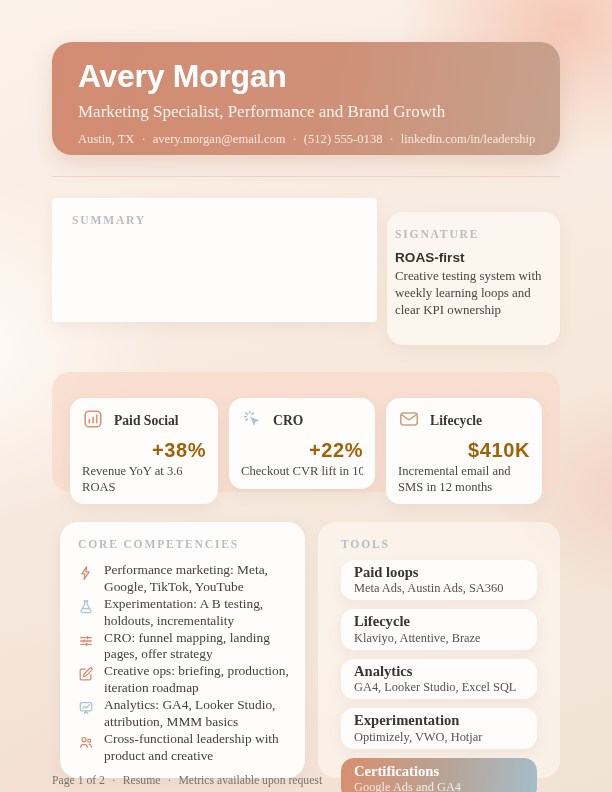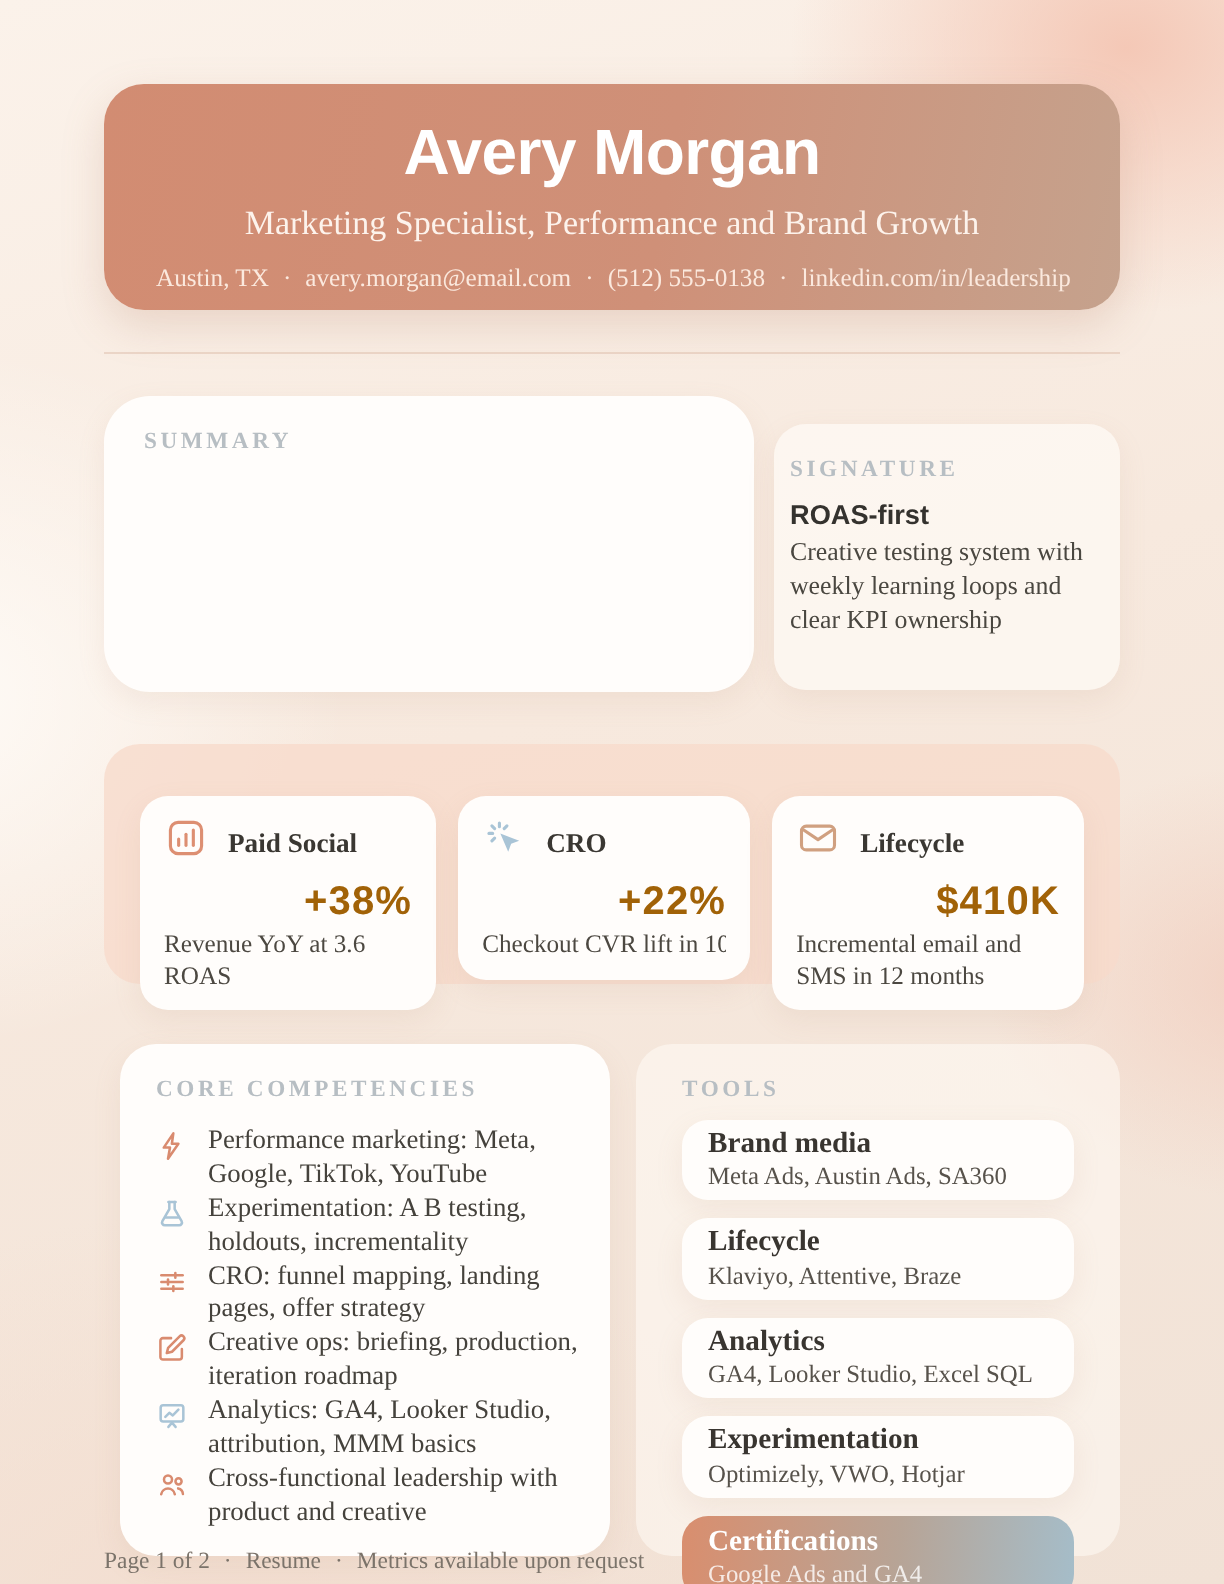--- a/index.html
+++ b/index.html
@@ -15,40 +15,39 @@
       linear-gradient(163deg, #fbf2ea 0%, #f7e9de 45%, #f1e2d6 100%);
   }
   .card-shadow { box-shadow:0 5px 14px rgba(186,146,124,0.12); }
 
   
   .header {
     position:absolute; left:52px; top:42px; width:508px; height:113px;
     border-radius:20px; padding:16px 26px 0 26px;
     background:linear-gradient(100deg,#d28c72 0%, #cf9078 55%, #c5a28d 100%);
     box-shadow:0 8px 20px rgba(186,136,112,0.25);
-    text-align:center;
   }
   .name { font-family:"Liberation Sans", sans-serif; font-weight:700; font-size:32px; line-height:1.15; color:#ffffff; letter-spacing:-0.3px; }
   .role { margin-top:7px; font-size:17px; color:#fdf3ec; }
   .contact { margin-top:10px; font-size:12.6px; color:#fbe9de; white-space:nowrap; }
   .contact .sep { display:inline-block; margin:0 7px; }
 
   .divider { position:absolute; left:52px; top:176px; width:508px; height:0; border-top:1px solid rgba(210,170,145,0.35); }
 
   
   .sec-label {
     font-family:"Liberation Serif", serif; font-weight:700;
     font-size:11.6px; letter-spacing:1.8px; color:#b7bec3;
   }
   .sec-label.on-peach { color:#cfccc5; }
 
   
   .summary-card {
-    position:absolute; left:52px; top:198px; width:325px; height:148px;
-    background:#fffdfb; border-radius:23px; padding:16px 20px; overflow:visible;
+    position:absolute; left:52px; top:198px; width:325px; height:124px;
+    background:#fffdfb; border-radius:4px; padding:16px 20px; overflow:visible;
   }
   .summary-body { margin-top:10px; font-size:14.3px; line-height:1.33; color:#46443e; }
   .signature-card {
     position:absolute; left:387px; top:212px; width:173px; height:133px;
     background:rgba(253,247,241,0.88); border-radius:16px; padding:16px 8px;
   }
   .signature-title { margin-top:9px; font-family:"Liberation Sans", sans-serif; font-weight:700; font-size:13.6px; color:#34322e; }
   .signature-body { margin-top:3px; font-size:12.9px; line-height:1.3; color:#4a4740; }
 
   
@@ -250,21 +249,21 @@
         <span class="comp-text">Cross-functional leadership with product and creative</span>
       </div>
 
     </div>
   </div>
 
   <div class="tools">
     <div class="sec-label">TOOLS</div>
 
     <div class="tool-card card-shadow">
-      <div class="tool-title">Brand media</div>
+      <div class="tool-title">Paid loops</div>
       <div class="tool-desc">Meta Ads, Austin Ads, SA360</div>
     </div>
 
     <div class="tool-card card-shadow">
       <div class="tool-title">Lifecycle</div>
       <div class="tool-desc">Klaviyo, Attentive, Braze</div>
     </div>
 
     <div class="tool-card card-shadow">
       <div class="tool-title">Analytics</div>

